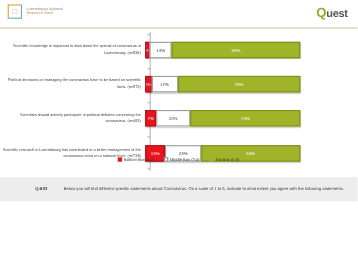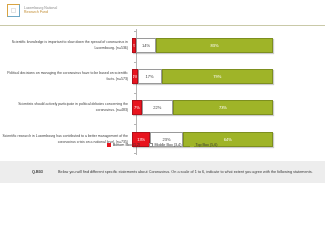--- a/index.html
+++ b/index.html
@@ -207,20 +207,21 @@
 <body>
 
 <div class="header">
   <div class="fnr-logo">
     <div class="fnr-mark"></div>
     <div class="fnr-text">
       <div class="fnr-line1">Luxembourg National</div>
       <div class="fnr-line2">Research Fund</div>
     </div>
   </div>
+  <div class="quest-logo"><span class="quest-q">Q</span><span>uest</span></div>
 </div>
 
 <div class="chart">
   <div class="axis-line"></div>
   <div class="tick" style="top:6px;"></div>
   <div class="tick" style="top:37px;"></div>
   <div class="tick" style="top:68px;"></div>
   <div class="tick" style="top:99px;"></div>
   <div class="tick" style="top:128px;"></div>
 

